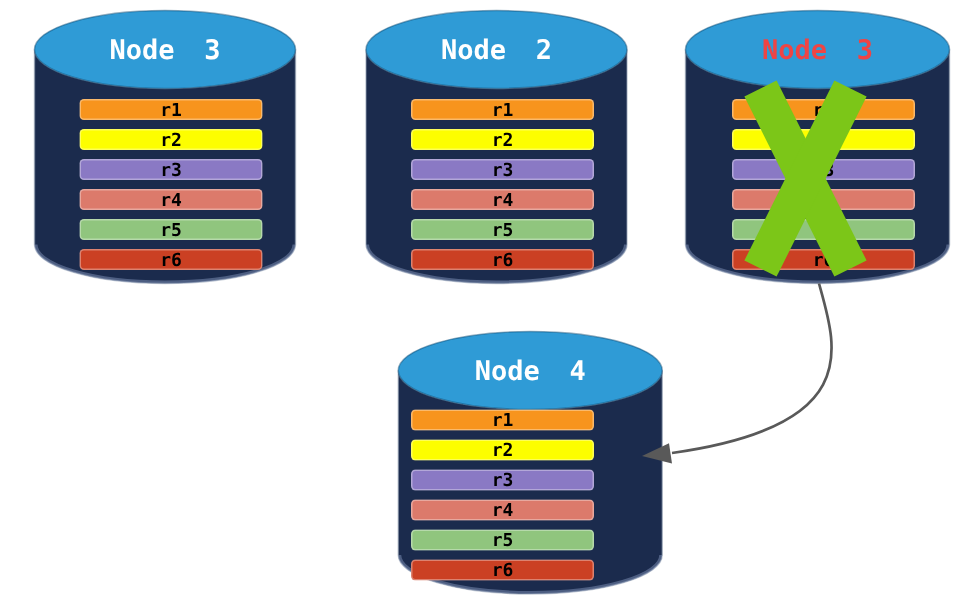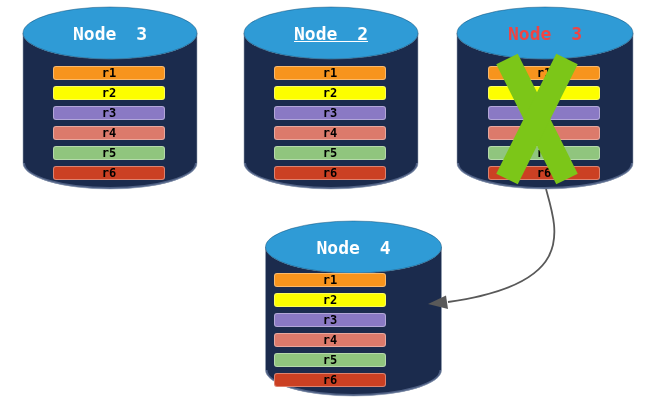--- a/index.html
+++ b/index.html
@@ -11,21 +11,21 @@
   #diagram{position:absolute;left:0;top:0;width:646px;height:402px;}
   .node{position:absolute;}
   .cyl{position:absolute;left:0;top:0;width:100%;height:100%;display:block;}
   .node-title{
     position:absolute;left:0;top:0;width:100%;height:54px;
     display:flex;align-items:center;justify-content:center;
     color:#ffffff;font-size:18px;font-weight:bold;word-spacing:9px;
     letter-spacing:0px;user-select:none;
   }
   .bar{
-    position:absolute;width:112px;height:14px;border-radius:3px;
+    position:absolute;width:122px;height:14px;border-radius:3px;
     border:1px solid rgba(255,255,255,0.35);box-sizing:border-box;
     display:flex;align-items:flex-start;justify-content:center;
   }
   .bar-label{
     color:#000000;font-size:12px;font-weight:bold;line-height:12px;
   }
   .x-overlay{position:absolute;pointer-events:none;}
   #arrow-layer{
     position:absolute;left:0;top:0;width:646px;height:402px;
     pointer-events:none;
@@ -60,21 +60,21 @@
       <div class="bar" style="left: 31px; top: 160px; background: rgb(203, 64, 35);">
         <span class="bar-label" style="color: rgb(0, 0, 0);">r6</span>
       </div>
     </div>
     <div class="node" style="left: 243px; top: 6px; width: 176px; height: 184px;">
     <svg class="cyl" viewBox="0 0 176 184">
         <path d="M 1 27 L 1 157 A 87 26 0 0 0 175 157 L 175 27 A 87 26 0 0 1 1 27 Z" fill="#1B2B4D" stroke="rgba(150,162,180,0.55)" stroke-width="1"></path>
         <path d="M 2 157 A 86 25 0 0 0 174 157" fill="none" stroke="rgba(140,158,195,0.45)" stroke-width="2"></path>
         <ellipse cx="88" cy="27" rx="87" ry="26" fill="#2F9BD6" stroke="rgba(12,70,110,0.45)" stroke-width="1"></ellipse>
       </svg>
-    <div class="node-title" style="color: rgb(255, 255, 255); text-decoration: underline;">Node 2</div>
+    <div class="node-title" style="color: rgb(255, 255, 255);">Node 2</div>
   <div class="bar" style="left: 31px; top: 60px; background: rgb(247, 148, 29);">
         <span class="bar-label" style="color: rgb(0, 0, 0);">r1</span>
       </div>
       <div class="bar" style="left: 31px; top: 80px; background: rgb(253, 254, 0);">
         <span class="bar-label" style="color: rgb(0, 0, 0);">r2</span>
       </div>
       <div class="bar" style="left: 31px; top: 100px; background: rgb(138, 121, 196);">
         <span class="bar-label" style="color: rgb(0, 0, 0);">r3</span>
       </div>
       <div class="bar" style="left: 31px; top: 120px; background: rgb(220, 122, 107);">

